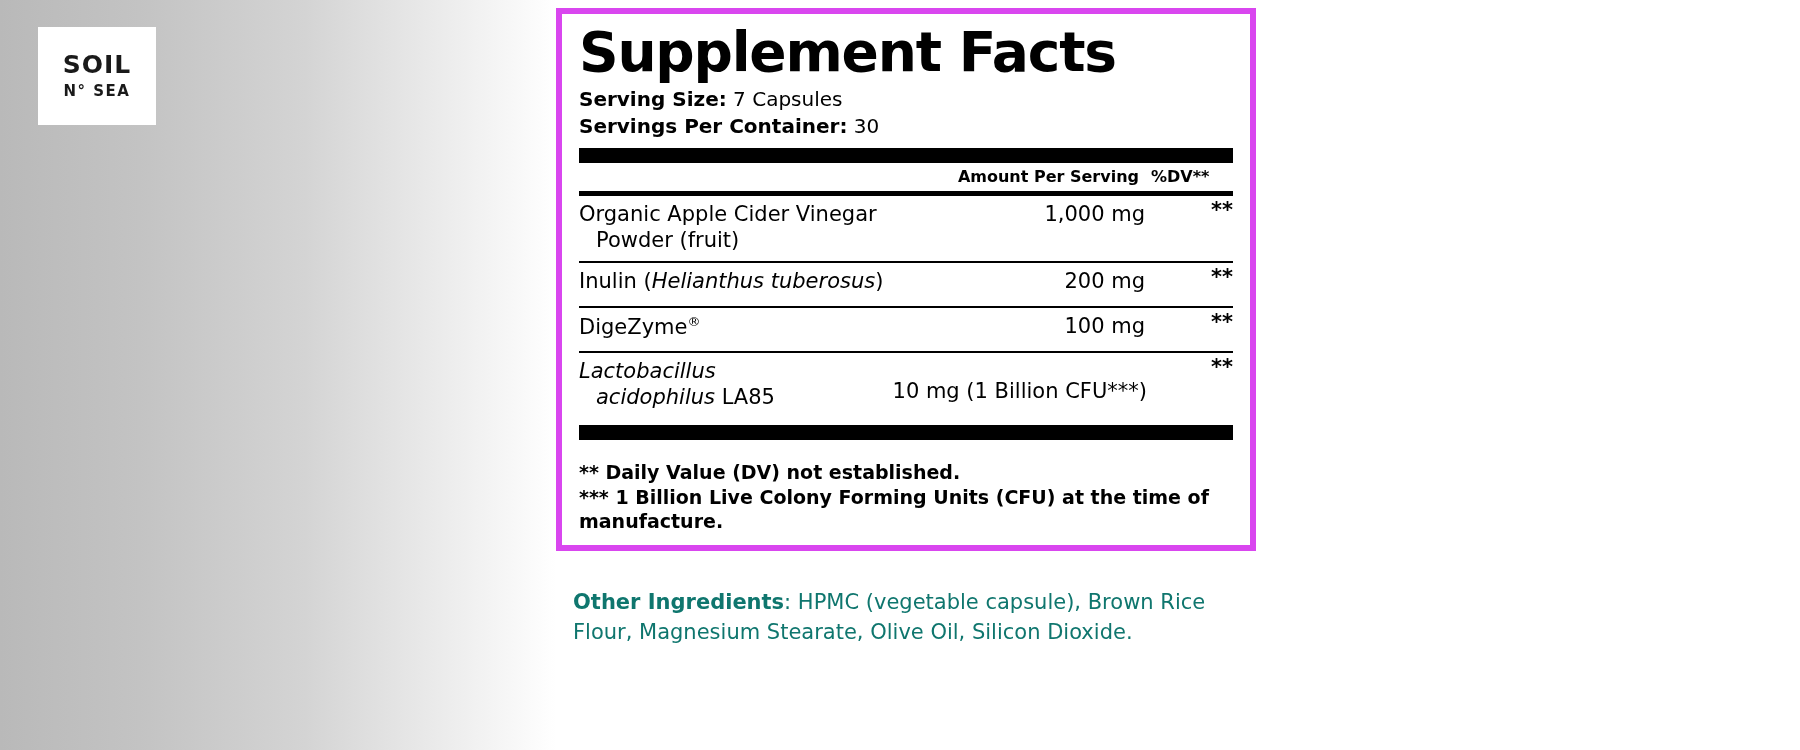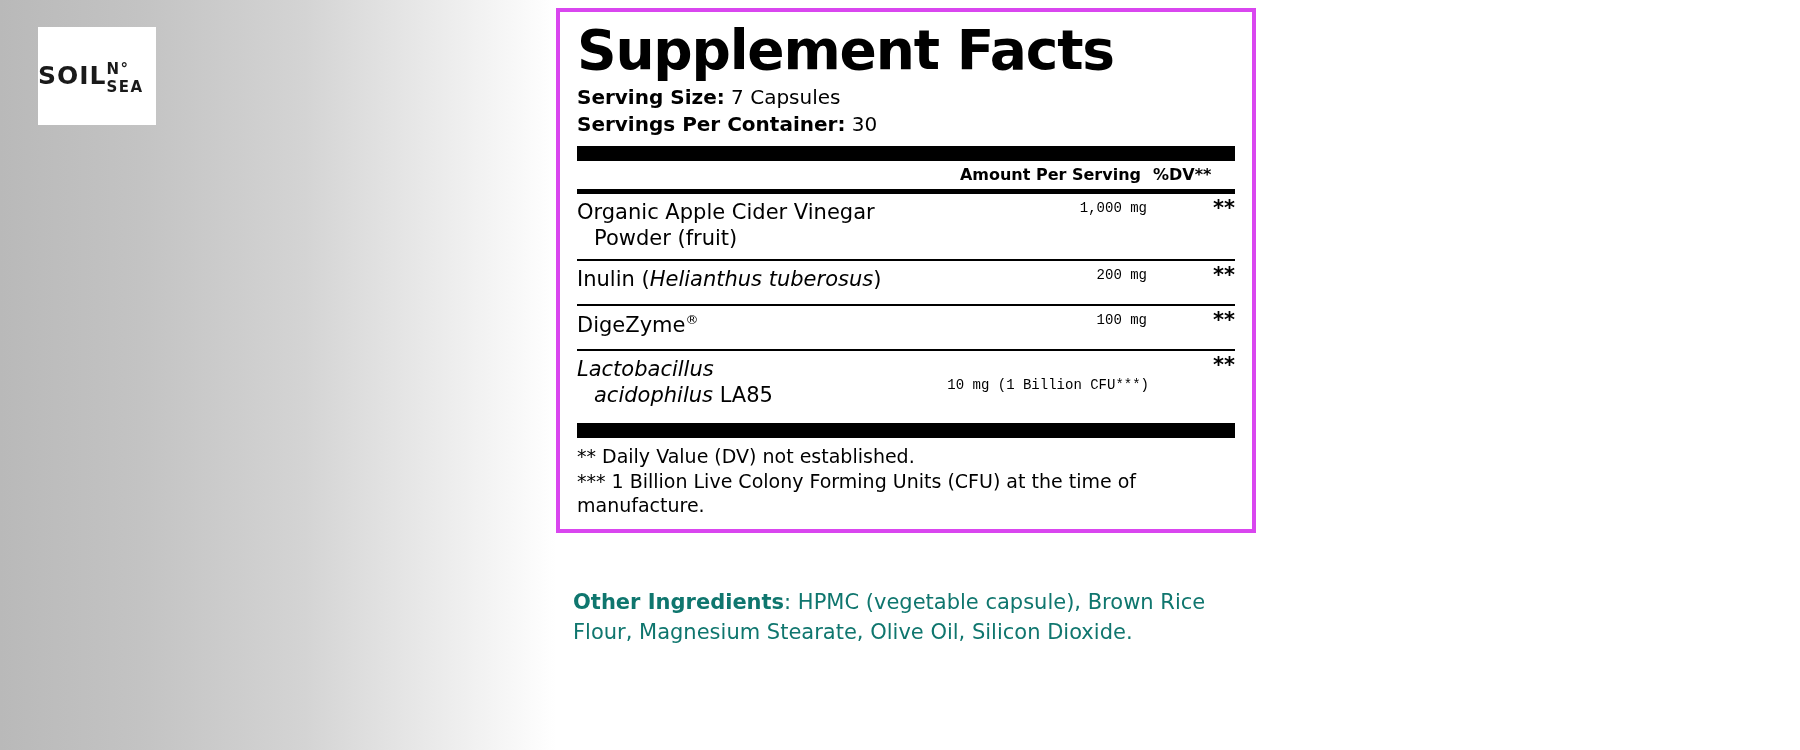--- a/index.html
+++ b/index.html
@@ -31,20 +31,21 @@
 
   
   .logo-box {
     position: absolute;
     left: 38px;
     top: 27px;
     width: 118px;
     height: 98px;
     background: #ffffff;
     display: flex;
+    flex-direction: column;
     align-items: center;
     justify-content: center;
   }
   .logo-line1 {
     font-family: "DejaVu Sans", sans-serif;
     font-size: 25px;
     font-weight: 700;
     letter-spacing: 1px;
     color: #1a1a1a;
     line-height: 1.05;
@@ -59,21 +60,21 @@
   }
 
   
   .sf-panel {
     position: absolute;
     left: 556px;
     top: 8px;
     width: 700px;
     box-sizing: border-box;
     background: #ffffff;
-    border: 4px solid #d946ef;
+    border: 6px solid #d946ef;
     padding: 10px 17px 12px 17px;
     font-family: "DejaVu Sans", sans-serif;
     color: #000000;
   }
 
   .sf-title {
     font-size: 55px;
     font-weight: 700;
     letter-spacing: -1.2px;
     line-height: 1.02;
@@ -121,43 +122,43 @@
   }
   .nutrient .nm {
     display: block;
     padding-right: 230px;
   }
   .nutrient .indent { display: block; padding-left: 17px; }
   .nutrient .amt {
     position: absolute;
     right: 88px;
     top: 6px;
-    font-size: 14px;
+    font-size: 21px;
     white-space: nowrap;
-    font-family: Liberation Mono, monospace;
   }
   .nutrient .dv {
     position: absolute;
     right: 0;
     top: 2px;
     width: 80px;
     text-align: right;
     font-size: 21px;
     font-weight: 700;
   }
   .nutrient.wide .nm { padding-right: 0; }
   .nutrient.wide .amt { right: 86px; top: 26px; }
 
   .sup { font-size: 13px; vertical-align: super; }
   em { font-style: italic; }
 
   .footnotes {
     font-size: 19px;
     line-height: 1.28;
-    padding-top: 6px;
+    padding-top: 20px;
+    font-weight: bold;
   }
   .footnotes .fn { display: block; }
 
   .other-ing {
     position: absolute;
     left: 573px;
     top: 588px;
     width: 660px;
     font-family: "DejaVu Sans", sans-serif;
     font-size: 21px;

